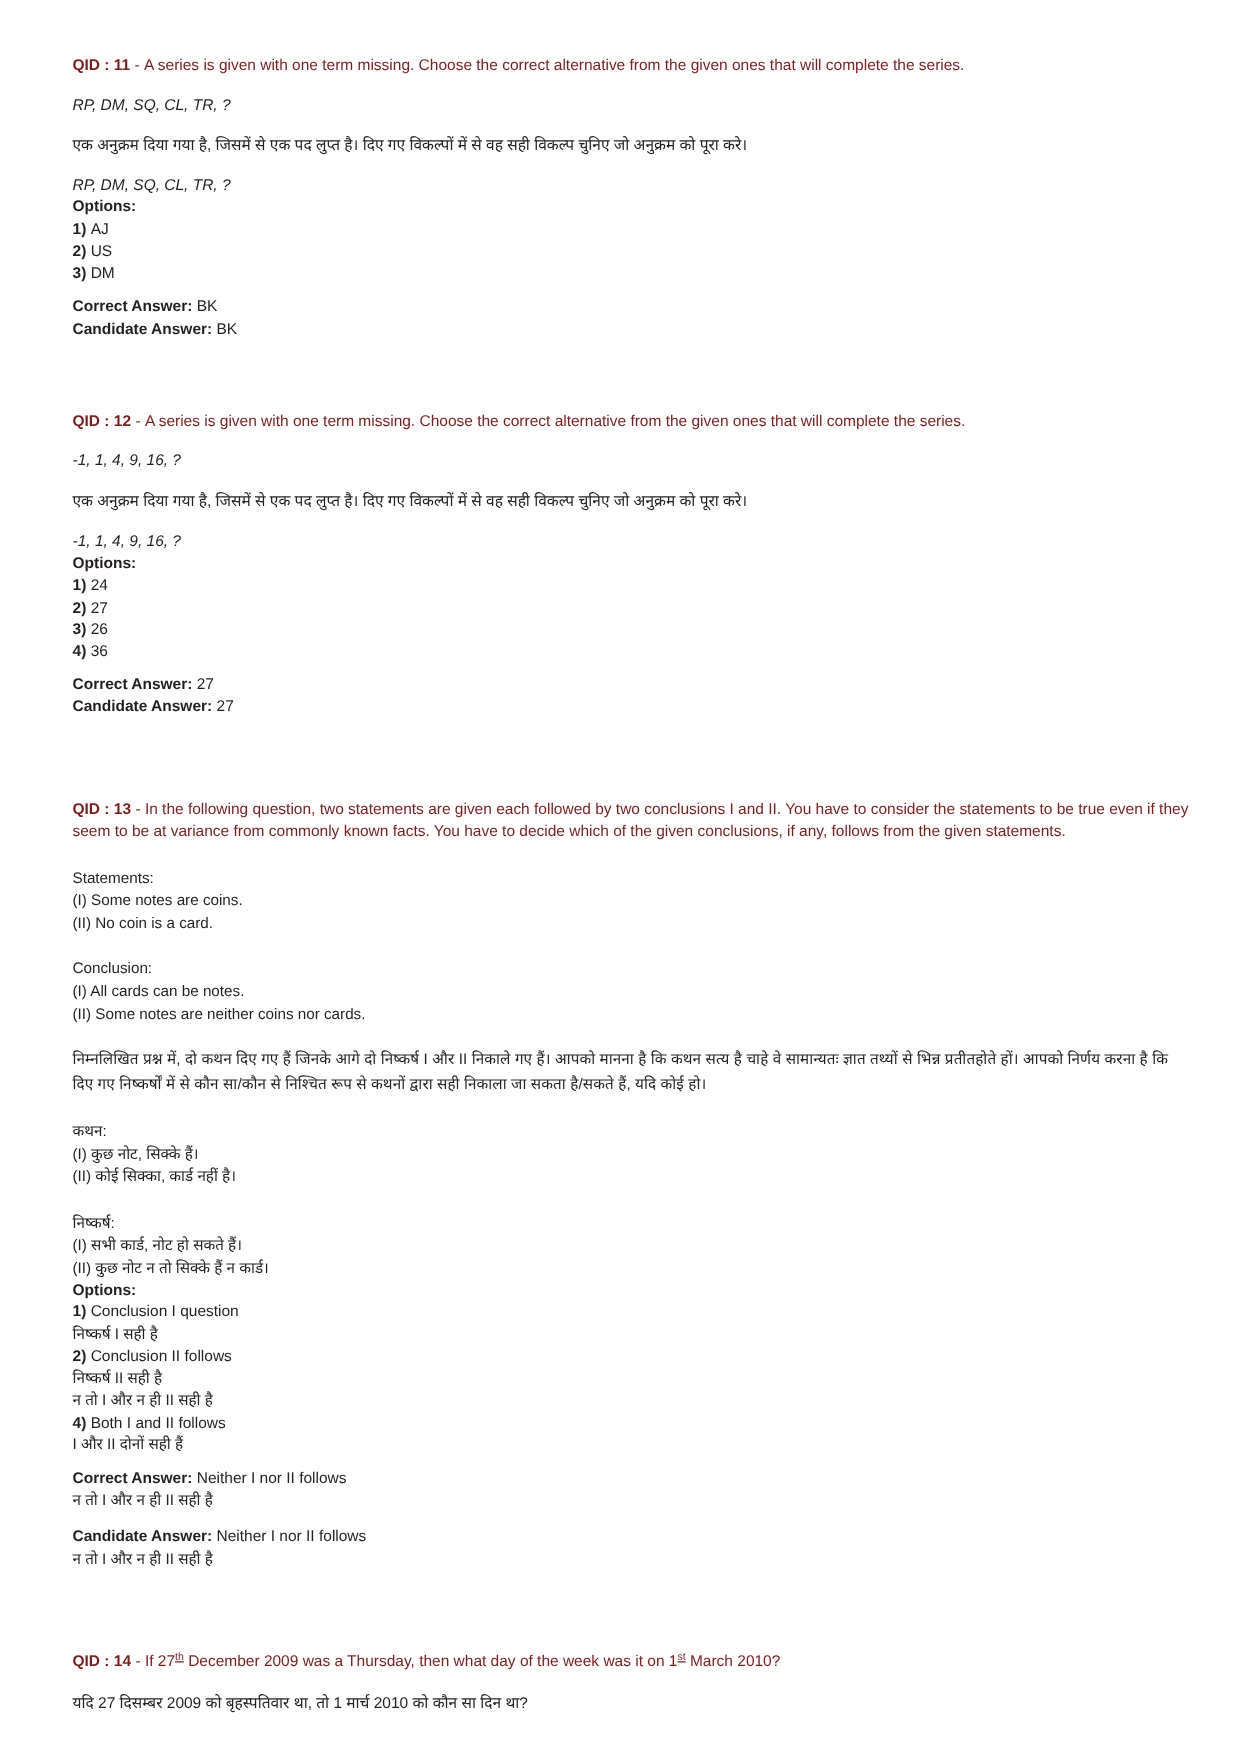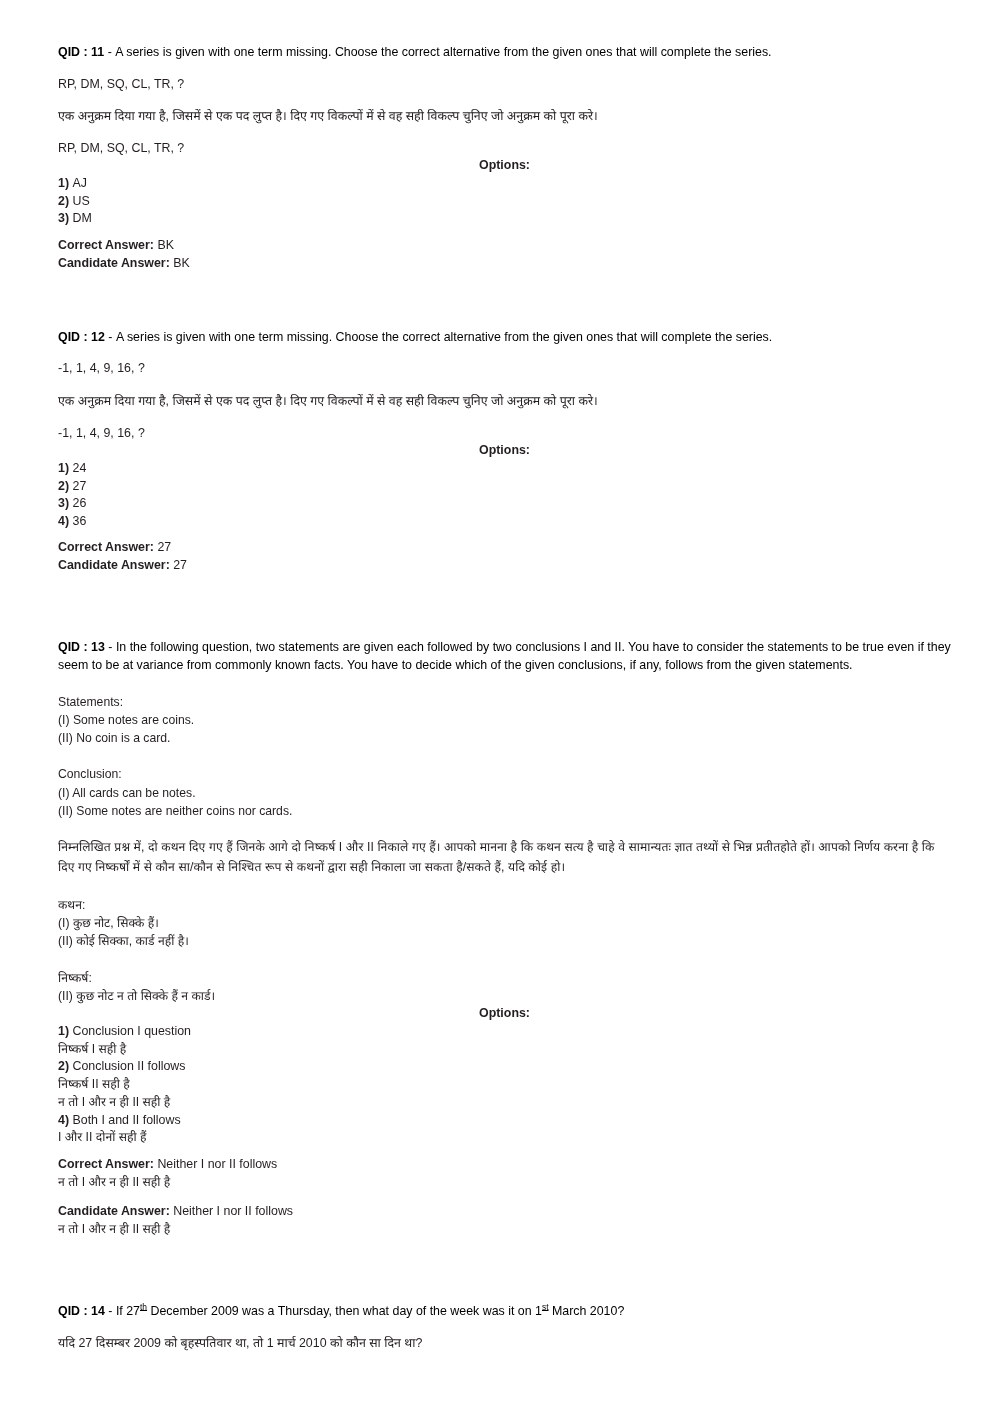--- a/index.html
+++ b/index.html
@@ -26,21 +26,21 @@
 
   
   .question-block {
     margin-bottom: 30px;
   }
   .question-block:last-child { margin-bottom: 0; }
 
   .q-head {
     font-size: 12.4px;
     line-height: 1.42;
-    color: #000000;
+    color: #7f1d1d;
     margin: 0 0 0 0;
     text-align: left;
   }
   .q-head .qid-label {
     font-weight: bold;
   }
   .q-head .qid-dash {
     font-weight: normal;
   }
   .q-head sup {
@@ -49,20 +49,21 @@
     line-height: 0;
     text-decoration: underline;
   }
 
   .spacer-sm { height: 14px; }
 
   .q-line {
     font-size: 12.4px;
     line-height: 1.42;
     margin: 0;
+    font-style: italic;
   }
   .q-line-hi {
     font-size: 12.4px;
     line-height: 1.5;
     margin: 0;
   }
 
   .para-hi {
     font-size: 12.2px;
     line-height: 1.62;
@@ -78,21 +79,20 @@
     font-size: 12.2px;
     line-height: 1.5;
     margin: 0;
   }
 
   .options-title {
     font-weight: bold;
     font-size: 12.4px;
     line-height: 1.42;
     margin: 0;
-    text-align: center;
   }
   .opt-row {
     font-size: 12.4px;
     line-height: 1.42;
     margin: 0;
   }
   .opt-num {
     font-weight: bold;
   }
   .opt-hi {
@@ -184,20 +184,21 @@
     <p class="sub-item">(I) All cards can be notes.</p>
     <p class="sub-item">(II) Some notes are neither coins nor cards.</p>
     <div class="blk-gap-18"></div>
     <p class="para-hi">निम्नलिखित प्रश्न में, दो कथन दिए गए हैं जिनके आगे दो निष्कर्ष I और II निकाले गए हैं। आपको मानना है कि कथन सत्य है चाहे वे सामान्यतः ज्ञात तथ्यों से भिन्न प्रतीतहोते हों। आपको निर्णय करना है कि दिए गए निष्कर्षों में से कौन सा/कौन से निश्चित रूप से कथनों द्वारा सही निकाला जा सकता है/सकते हैं, यदि कोई हो।</p>
     <div class="blk-gap-18"></div>
     <p class="sub-head">कथन:</p>
     <p class="sub-item">(I) कुछ नोट, सिक्के हैं।</p>
     <p class="sub-item">(II) कोई सिक्का, कार्ड नहीं है।</p>
     <div class="blk-gap-18"></div>
     <p class="sub-head">निष्कर्ष:</p>
+    <p class="sub-item">(I) सभी कार्ड, नोट हो सकते हैं।</p>
     <p class="sub-item">(II) कुछ नोट न तो सिक्के हैं न कार्ड।</p>
     <p class="options-title">Options:</p>
     <p class="opt-row"><span class="opt-num">1</span><span class="opt-num">)</span>&nbsp;<span>Conclusion I question</span></p>
     <p class="opt-hi">निष्कर्ष I सही है</p>
     <p class="opt-row"><span class="opt-num">2</span><span class="opt-num">)</span>&nbsp;<span>Conclusion II follows</span></p>
     <p class="opt-hi">निष्कर्ष II सही है</p>
     <p class="opt-hi">न तो I और न ही II सही है</p>
     <p class="opt-row"><span class="opt-num">4</span><span class="opt-num">)</span>&nbsp;<span>Both I and II follows</span></p>
     <p class="opt-hi">I और II दोनों सही हैं</p>
     <div class="gap-after-options"></div>

